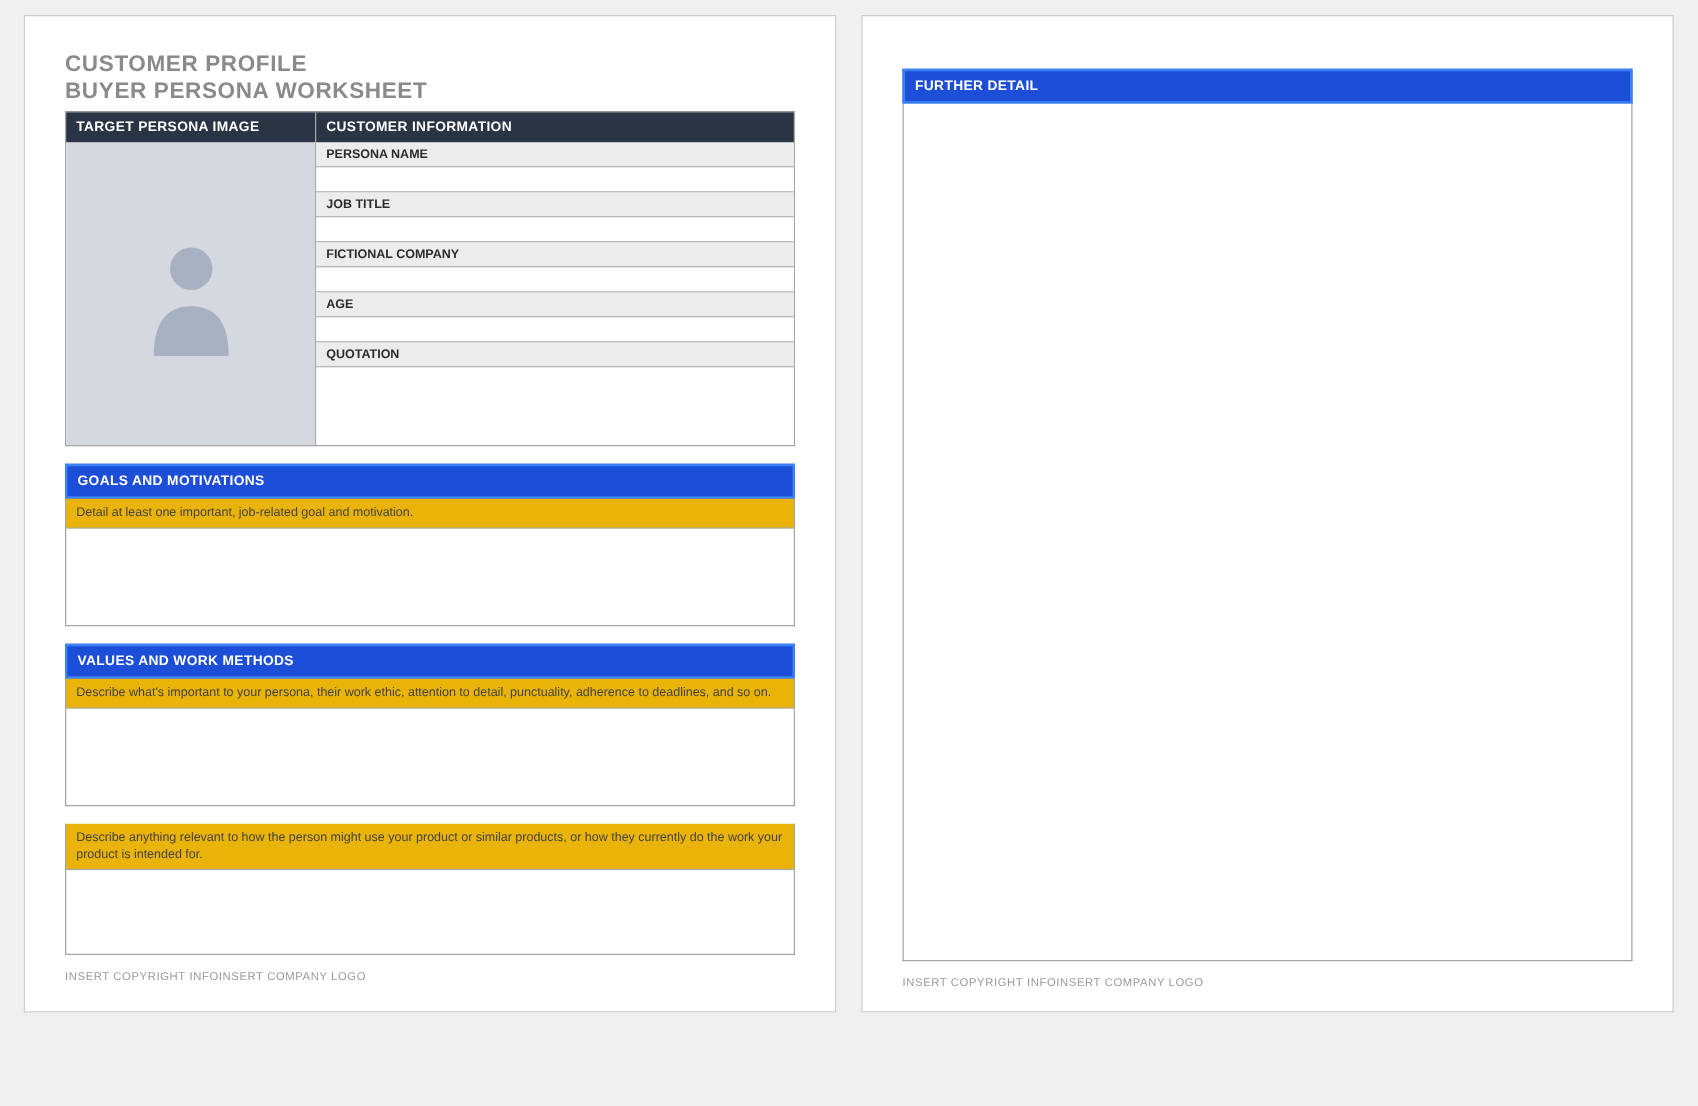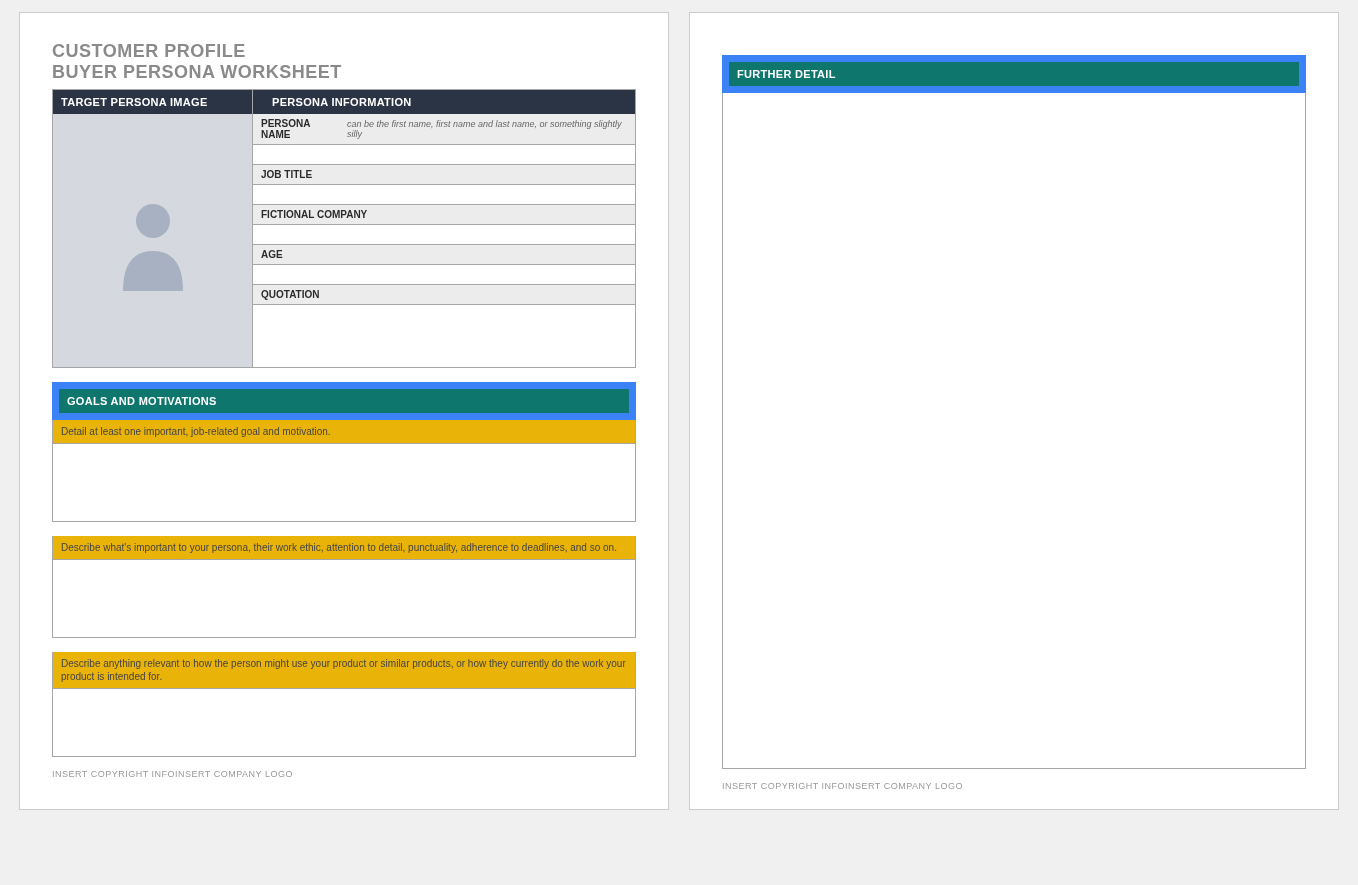--- a/index.html
+++ b/index.html
@@ -22,48 +22,47 @@
     flex-direction: column;
   }
   .title-block { margin-bottom: 6px; }
   .title-line {
     font-size: 18px;
     font-weight: bold;
     letter-spacing: 0.5px;
     color: #8a8a8a;
   }
   .header-bar {
-    background: #0f766e;
+    background: #1d4ed8;
     color: #fff;
     font-size: 11px;
     font-weight: bold;
     letter-spacing: 0.3px;
     padding: 6px 8px;
-    border: 7px solid #3b82f6;
+    border: 2px solid #3b82f6;
   }
   .row-top {
     display: flex;
     border: 1px solid #a6a6a6;
     border-top: none;
   }
   .image-cell {
     width: 200px;
     background: #d5d9df;
     border-right: 1px solid #a6a6a6;
     display: flex;
     align-items: center;
     justify-content: center;
   }
   .avatar { width: 90px; height: 100px; }
   .info-cell { flex: 1; }
   .header-split {
     display: flex;
     background: #2b3444;
     border-bottom: 1px solid #a6a6a6;
-    gap: 11px;
   }
   .header-split .h-left {
     width: 200px;
     color: #fff;
     font-size: 11px;
     font-weight: bold;
     letter-spacing: 0.3px;
     padding: 6px 8px;
     border-right: 1px solid #a6a6a6;
   }
@@ -133,34 +132,33 @@
 
 <div class="page">
 
   <div class="title-block">
     <div class="title-line">CUSTOMER PROFILE</div>
     <div class="title-line">BUYER PERSONA WORKSHEET</div>
   </div>
 
   <div class="header-split" style="border:1px solid #a6a6a6;border-bottom:none;">
     <div class="h-left">TARGET PERSONA IMAGE</div>
-    <div class="h-right">PERSONA INFORMATION</div>
+    <div class="h-right">CUSTOMER INFORMATION</div>
   </div>
 
   <div class="row-top">
     <div class="image-cell">
       <svg class="avatar" viewBox="0 0 90 100">
         <circle cx="45" cy="30" r="17" fill="#a7b1c2"></circle>
         <path d="M15 100 Q15 60 45 60 Q75 60 75 100 Z" fill="#a7b1c2"></path>
       </svg>
     </div>
     <div class="info-cell">
       <div class="field-label-row">
         <span>PERSONA NAME</span>
-        <span class="hint">can be the first name, first name and last name, or something slightly silly</span>
       </div>
       <div class="field-value-row"></div>
 
       <div class="field-label-row">
         <span>JOB TITLE</span>
       </div>
       <div class="field-value-row"></div>
 
       <div class="field-label-row">
         <span>FICTIONAL COMPANY</span>
@@ -179,20 +177,21 @@
     </div>
   </div>
 
   <div class="section">
     <div class="header-bar">GOALS AND MOTIVATIONS</div>
     <div class="hint-bar">Detail at least one important, job-related goal and motivation.</div>
     <div class="content-box"></div>
   </div>
 
   <div class="section">
+    <div class="header-bar">VALUES AND WORK METHODS</div>
     <div class="hint-bar">Describe what's important to your persona, their work ethic, attention to detail, punctuality, adherence to deadlines, and so on.</div>
     <div class="content-box"></div>
   </div>
 
   <div class="section">
     <div class="hint-bar">Describe anything relevant to how the person might use your product or similar products, or how they currently do the work your product is intended for.</div>
     <div class="content-box taller"></div>
   </div>
 
   <div class="footer">

